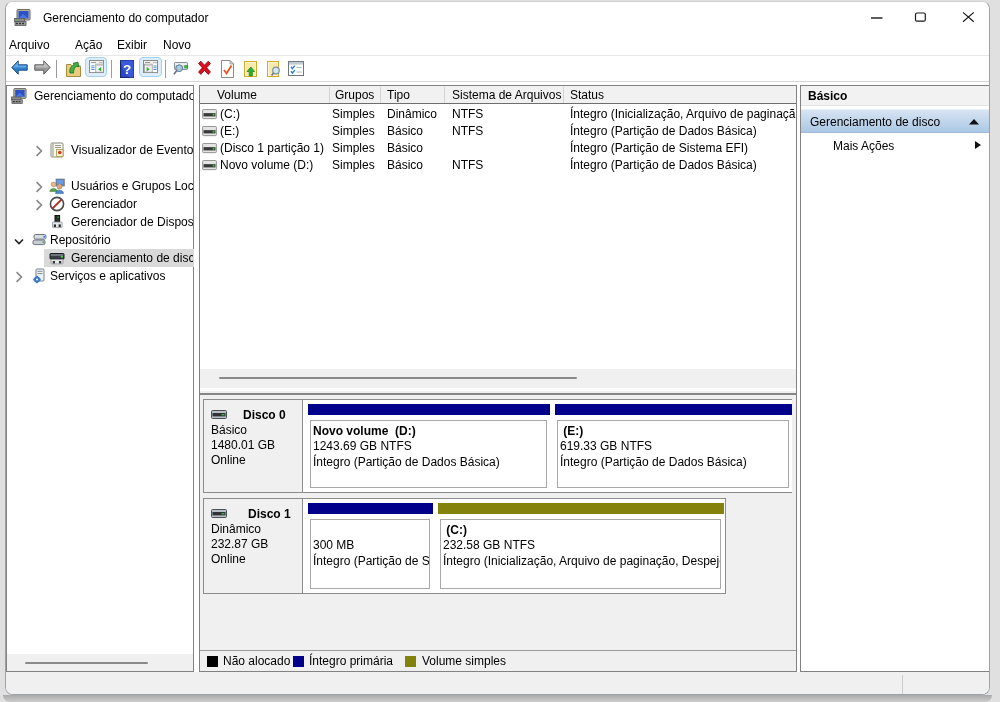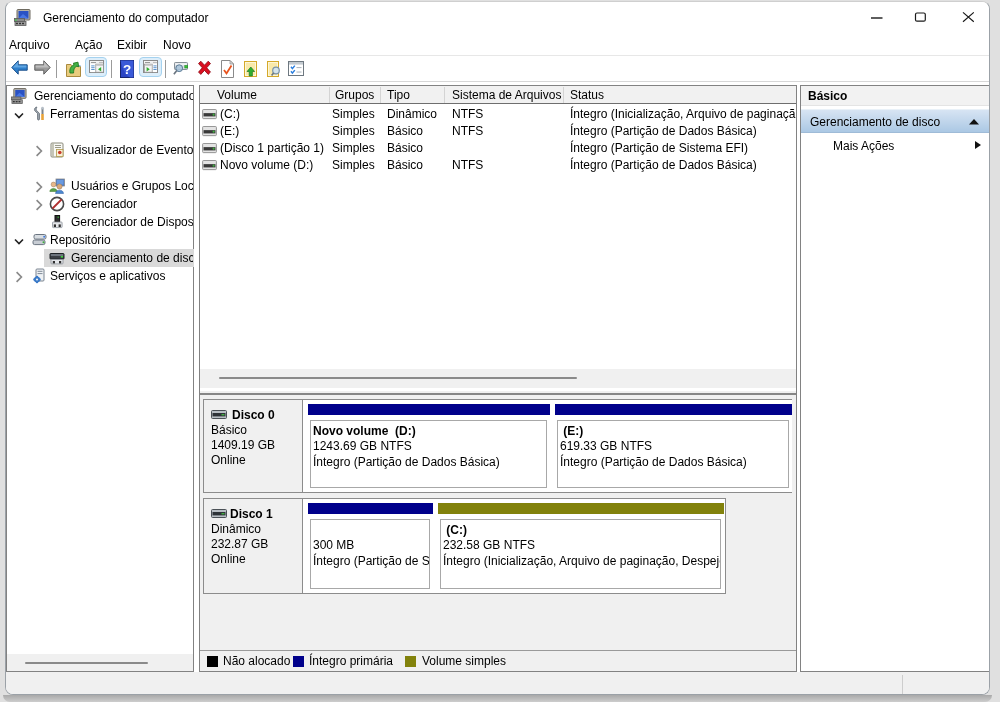--- a/index.html
+++ b/index.html
@@ -200,32 +200,20 @@
         <path d="M4.5 9.5 L9 5 L14.5 9.5 Z" fill="#4a79e8" opacity="0.9"></path>
         <rect x="0.5" y="9.5" width="10" height="3" fill="#8a8a8a" stroke="#5a5a5a" stroke-width="0.8"></rect>
         <rect x="1" y="12.5" width="11" height="4" fill="#9a9a9a" stroke="#5a5a5a" stroke-width="0.8"></rect>
         <rect x="2" y="13.8" width="2" height="1.4" fill="#333"></rect>
           <rect x="5" y="13.8" width="2" height="1.4" fill="#333"></rect>
           <rect x="8" y="13.8" width="2" height="1.4" fill="#333"></rect>
       </svg>
       <span class="lbl" style="left:27px">Gerenciamento do computador</span>
     </div>
 
-    <div class="trow" style="top:19px">
-      <svg class="chev" style="left:7px;top:5px" width="10" height="8" viewBox="0 0 10 8">
-          <path d="M1 1.5 L5 5.5 L9 1.5" stroke="#222" stroke-width="1.6" fill="none"></path>
-        </svg>
-      <svg style="left:25px" width="16" height="16" viewBox="0 0 16 16">
-        <path d="M5 1 C3 1,2 3,2.6 4.6 L5.5 7.5 L5.5 13 C5.5 14.4,7.5 14.4,7.5 13 L7.5 7.5 L4.4 4.2 C4 3,4.4 2,5 1 Z" fill="#9aa2aa" stroke="#5a646e" stroke-width="0.7"></path>
-        <path d="M10.5 2 L10.5 8" stroke="#7a828a" stroke-width="2"></path>
-        <path d="M10.5 8 L10.5 14" stroke="#e8a33a" stroke-width="2.6"></path>
-        <circle cx="10.5" cy="2.2" r="1.4" fill="#b8c0c8"></circle>
-      </svg>
-      <span class="lbl" style="left:43px">Ferramentas do sistema</span>
-    </div>
 
     <div class="trow" style="top:55px">
       <svg class="chev" style="left:27px;top:4px" width="7" height="10" viewBox="0 0 7 10">
           <path d="M1.5 1 L5.5 5 L1.5 9" stroke="#8a8a8a" stroke-width="1.4" fill="none"></path>
         </svg>
       <svg style="left:42px" width="16" height="16" viewBox="0 0 16 16">
         <rect x="2" y="1" width="12" height="14" rx="1" fill="#f8f8f4" stroke="#8a8a7a"></rect>
         <path d="M4 1 L4 15" stroke="#b8b8a8" stroke-width="1.6"></path>
         <rect x="6" y="3" width="6" height="1" fill="#9a9a8a"></rect>
           <rect x="6" y="5" width="6" height="1" fill="#9a9a8a"></rect>
@@ -381,42 +369,42 @@
     </div>
 
     <div class="abs" style="left:0;top:306.5px;width:596px;height:2px;background:#868686"></div>
 
     <div class="diskrow" style="left:3px;top:313px;width:589px;height:94px">
       <div class="diskhdr">
         <div style="top:8px"><svg width="16" height="11" viewBox="0 0 16 11" style="vertical-align:-1px">
               <rect x="0.5" y="1.5" width="15" height="8" rx="1" fill="#b8bec4" stroke="#4a5056"></rect>
               <rect x="1.5" y="4" width="13" height="3.4" fill="#2e3338"></rect>
               <rect x="10.5" y="5" width="3" height="1.4" fill="#3fae3f"></rect>
-            </svg><span class="b" style="margin-left:5px">Disco 0</span></div>
+            </svg><span class="b" style="margin-left:16px">Disco 0</span></div>
         <div style="top:22.5px">Básico</div>
-        <div style="top:38px">1409.19 GB</div>
+        <div style="top:38px">1480.01 GB</div>
         <div style="top:53px">Online</div>
       </div>
       <div class="part" style="left:103px;width:243px">
         <div class="band navy"></div>
         <div class="pbox"><span class="b">Novo volume&nbsp;&nbsp;(D:)</span><br>1243.69 GB NTFS<br>Íntegro (Partição de Dados Básica)</div>
       </div>
       <div class="part" style="left:350px;width:238px">
         <div class="band navy"></div>
         <div class="pbox"><span class="b">&nbsp;(E:)</span><br>619.33 GB NTFS<br>Íntegro (Partição de Dados Básica)</div>
       </div>
     </div>
 
     <div class="diskrow" style="left:3px;top:412px;width:523px;height:96px">
       <div class="diskhdr">
         <div style="top:8px"><svg width="16" height="11" viewBox="0 0 16 11" style="vertical-align:-1px">
               <rect x="0.5" y="1.5" width="15" height="8" rx="1" fill="#b8bec4" stroke="#4a5056"></rect>
               <rect x="1.5" y="4" width="13" height="3.4" fill="#2e3338"></rect>
               <rect x="10.5" y="5" width="3" height="1.4" fill="#3fae3f"></rect>
-            </svg><span class="b" style="margin-left:3px">Disco 1</span></div>
+            </svg><span class="b" style="margin-left:21px">Disco 1</span></div>
         <div style="top:22.5px">Dinâmico</div>
         <div style="top:38px">232.87 GB</div>
         <div style="top:53px">Online</div>
       </div>
       <div class="part" style="left:103px;width:126px">
         <div class="band navy"></div>
         <div class="pbox"><span class="b">&nbsp;</span><br>300 MB<br>Íntegro (Partição de Sistema EFI)</div>
       </div>
       <div class="part" style="left:233px;width:287px">
         <div class="band olive"></div>

